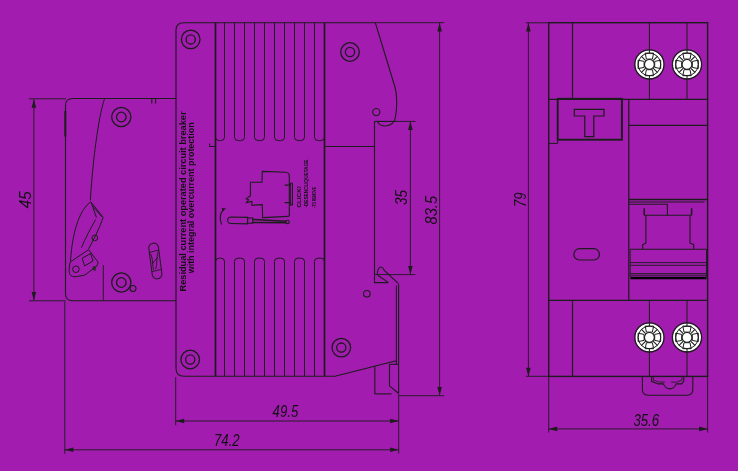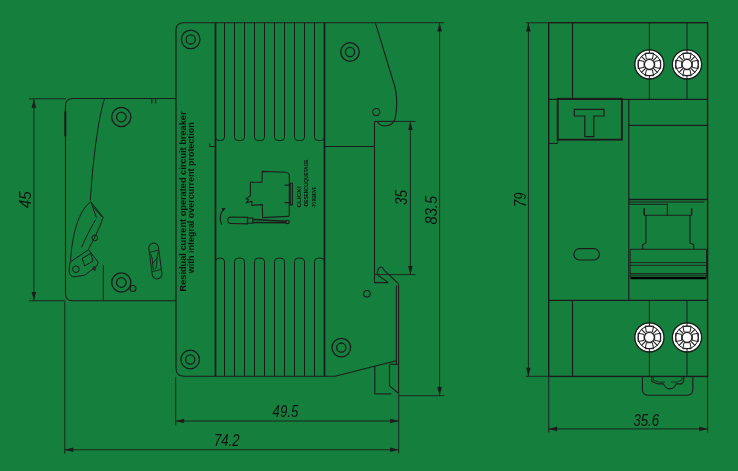--- a/index.html
+++ b/index.html
@@ -1,16 +1,16 @@
 <!DOCTYPE html>
 <html><head>
 <meta charset="utf-8">
 <style>
   html,body{margin:0;padding:0;background:#ffffff;}
-  #page{width:738px;height:471px;background:#15803d;position:relative;overflow:hidden;}
+  #page{width:738px;height:471px;background:#a21caf;position:relative;overflow:hidden;}
   svg{display:block;}
   text{font-family:"Liberation Sans", sans-serif; -webkit-font-smoothing: antialiased;}
 </style>
 </head>
 <body>
 <div id="page">
 <svg width="738" height="471" viewBox="0 0 738 471" fill="none" stroke-linecap="butt">
 <g stroke="#1c1c1c" stroke-width="1.1" fill="none">
 
 <path d="M176,30.2 Q176,22.7 183.5,22.7 H375.3"></path>

